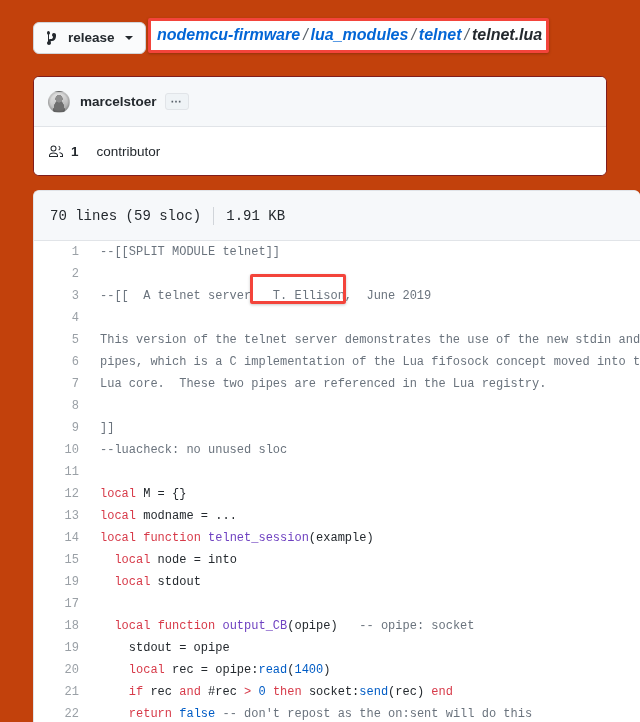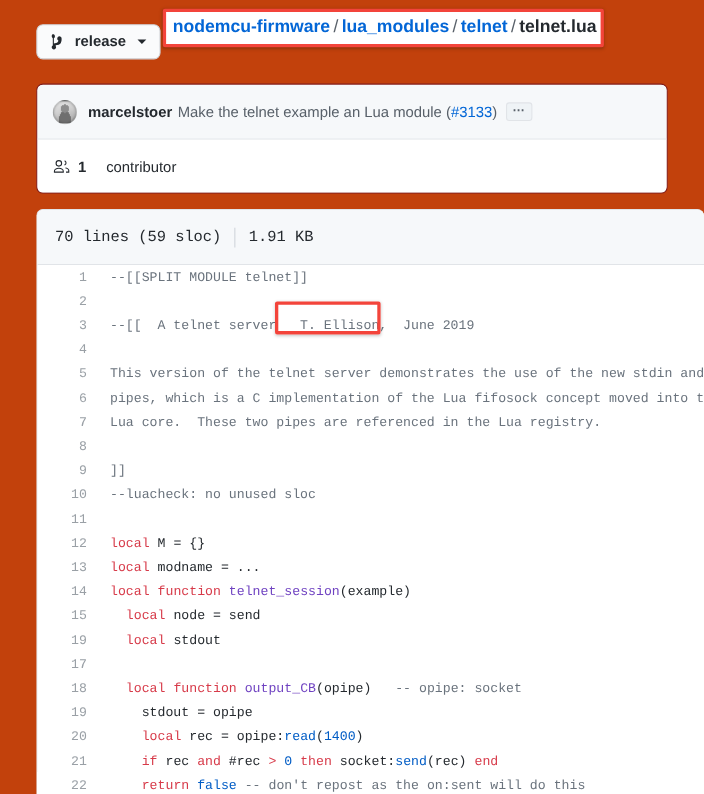--- a/index.html
+++ b/index.html
@@ -28,21 +28,21 @@
   }
   .branch-btn .branch-icon { display:inline-flex; color:#24292e; }
   .caret {
     width: 0; height: 0; margin-left: 2px;
     border-left: 4px solid transparent;
     border-right: 4px solid transparent;
     border-top: 4px solid #24292e;
   }
 
   .breadcrumb-wrap {
-    position: absolute; left: 148px; top: 8px;
+    position: absolute; left: 148px; top: 18px; font-style: italic;
   }
   .hl-box {
     border: 3px solid #f3443b;
     border-radius: 2px;
     padding: 1px 4px 2px 6px;
     background: #fff;
     box-shadow: 0 1px 3px rgba(0,0,0,0.25);
     display: inline-block;
   }
   .breadcrumb {
@@ -175,21 +175,20 @@
       <div class="breadcrumb">
         <span class="seg">nodemcu-firmware</span><span class="sep">/</span><span class="seg">lua_modules</span><span class="sep">/</span><span class="seg">telnet</span><span class="sep">/</span><span class="final">telnet.lua</span>
       </div>
     </div>
   </div>
 
   <div class="commit-panel">
     <div class="commit-row">
       <div class="avatar"></div>
       <span class="commit-author">marcelstoer</span>
-      <span class="commit-msg"><span>Make the telnet example an Lua module (</span><span class="prnum">#3133</span><span>)</span></span>
       <span class="ellipsis-btn">⋯</span>
     </div>
     <div class="contrib-row">
       <span class="people-icon">
         <svg width="16" height="16" viewBox="0 0 16 16" aria-hidden="true">
           <path fill="currentColor" d="M5.5 3.5a2 2 0 1 1 0 4 2 2 0 0 1 0-4zm0-1a3 3 0 1 0 0 6 3 3 0 0 0 0-6zM5.5 9.5c-2.5 0-4.5 1.3-4.5 2.9V14h9v-1.6c0-1.6-2-2.9-4.5-2.9zm0 1c2.1 0 3.5 1 3.5 1.9V13H2v-.6c0-.9 1.4-1.9 3.5-1.9z"></path>
           <path fill="currentColor" d="M10.6 3.1a.5.5 0 0 1 .68-.18 2.5 2.5 0 0 1 0 4.3.5.5 0 1 1-.5-.86 1.5 1.5 0 0 0 0-2.58.5.5 0 0 1-.18-.68zM11.4 9.6a.5.5 0 0 1 .6-.36c1.8.43 3 1.5 3 2.76V14h-3v-1h2v-.99c0-.6-.78-1.37-2.23-1.72a.5.5 0 0 1-.37-.69z"></path>
         </svg>
       </span>
       <span class="contrib-count">1</span>
@@ -258,21 +257,21 @@
               <tr>
                 <td class="ln">13</td>
                 <td class="lc"><span class="k">local</span><span class="p"> modname = ...</span></td>
               </tr>
               <tr>
                 <td class="ln">14</td>
                 <td class="lc"><span class="k">local</span><span class="p"> </span><span class="k">function</span><span class="p"> </span><span class="f">telnet_session</span><span class="p">(example)</span></td>
               </tr>
               <tr>
                 <td class="ln">15</td>
-                <td class="lc"><span class="p">  </span><span class="k">local</span><span class="p"> node = send</span></td>
+                <td class="lc"><span class="p">  </span><span class="k">local</span><span class="p"> node = into</span></td>
               </tr>
               <tr>
                 <td class="ln">19</td>
                 <td class="lc"><span class="p">  </span><span class="k">local</span><span class="p"> stdout</span></td>
               </tr>
               <tr>
                 <td class="ln">17</td>
                 <td class="lc">&nbsp;</td>
               </tr>
               <tr>

